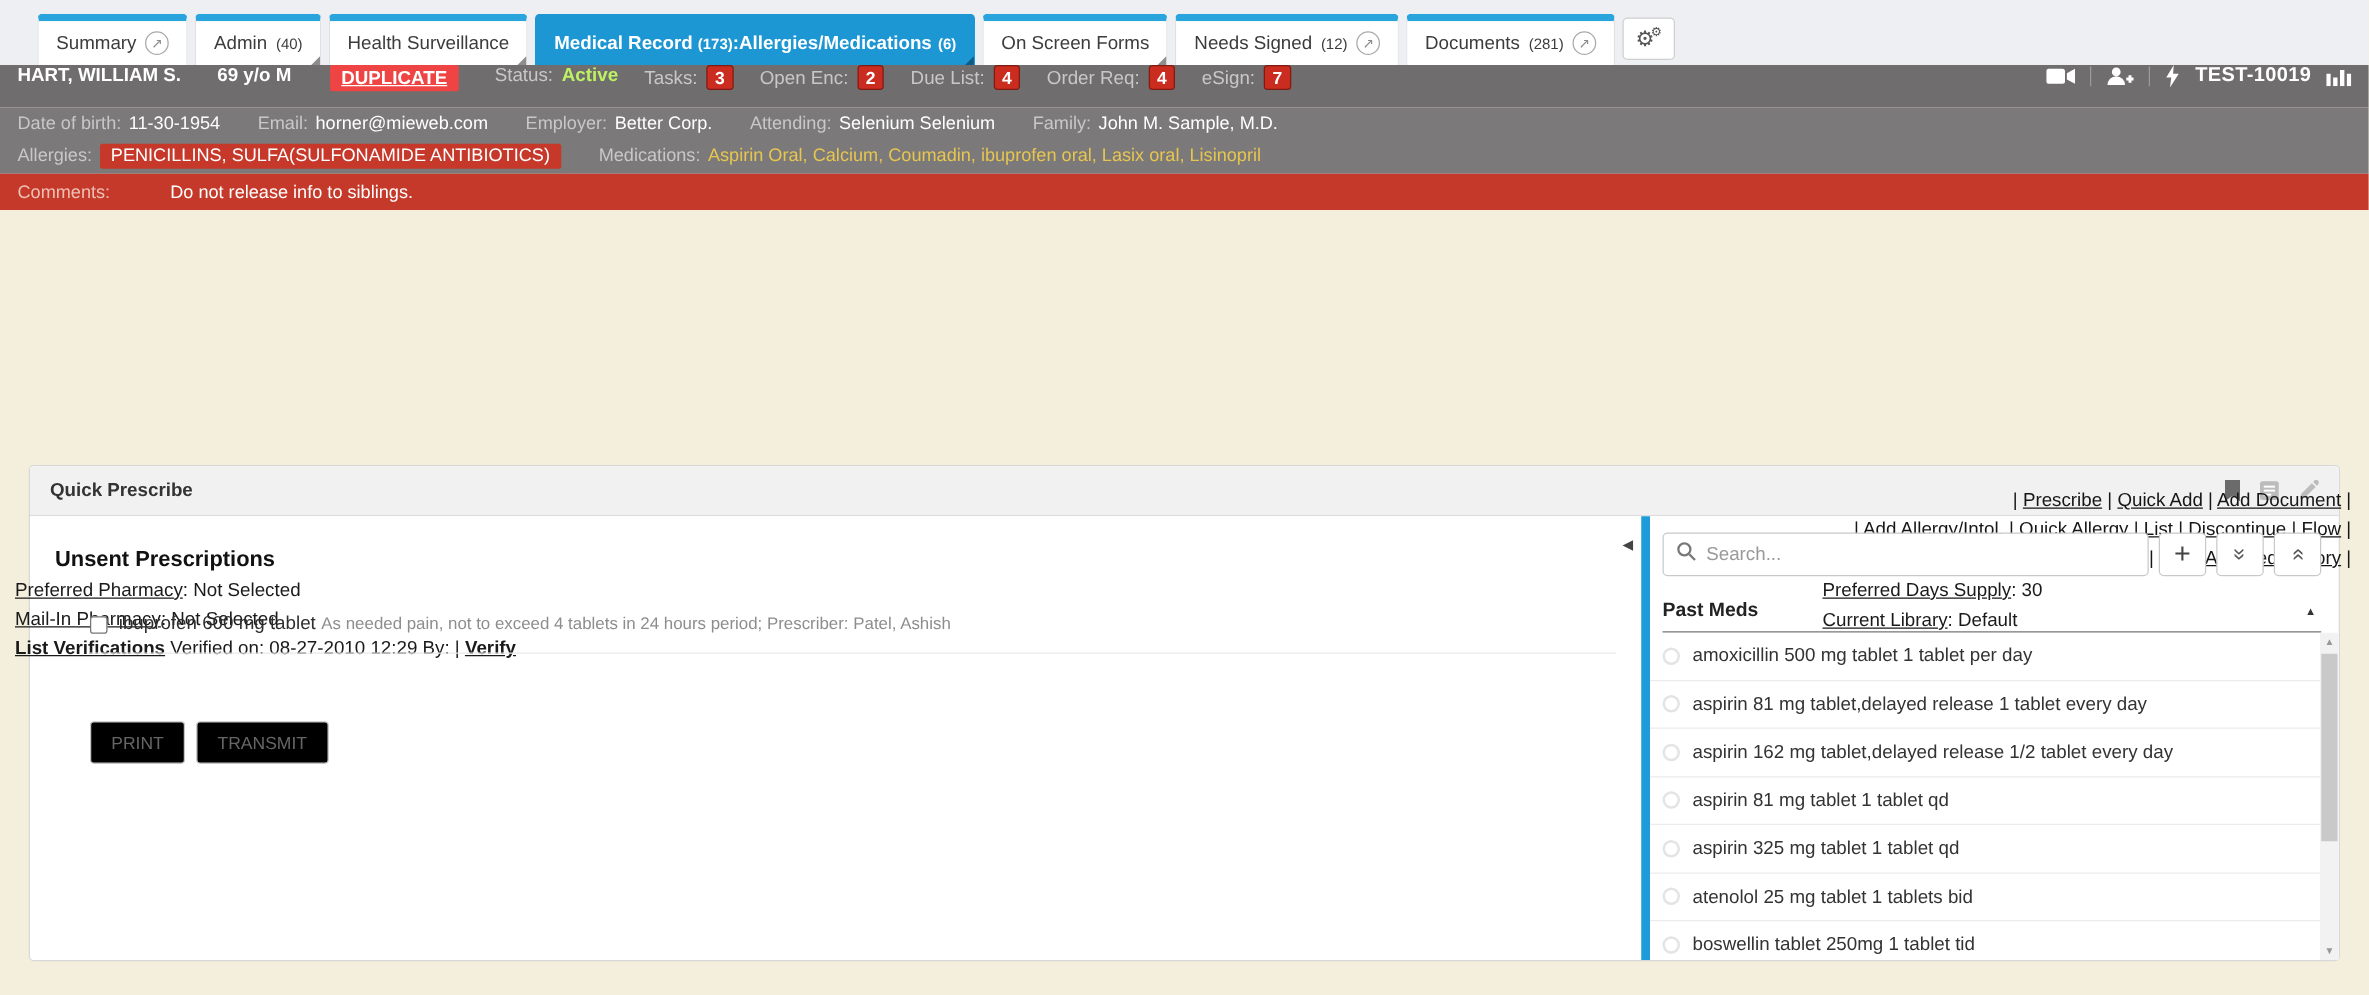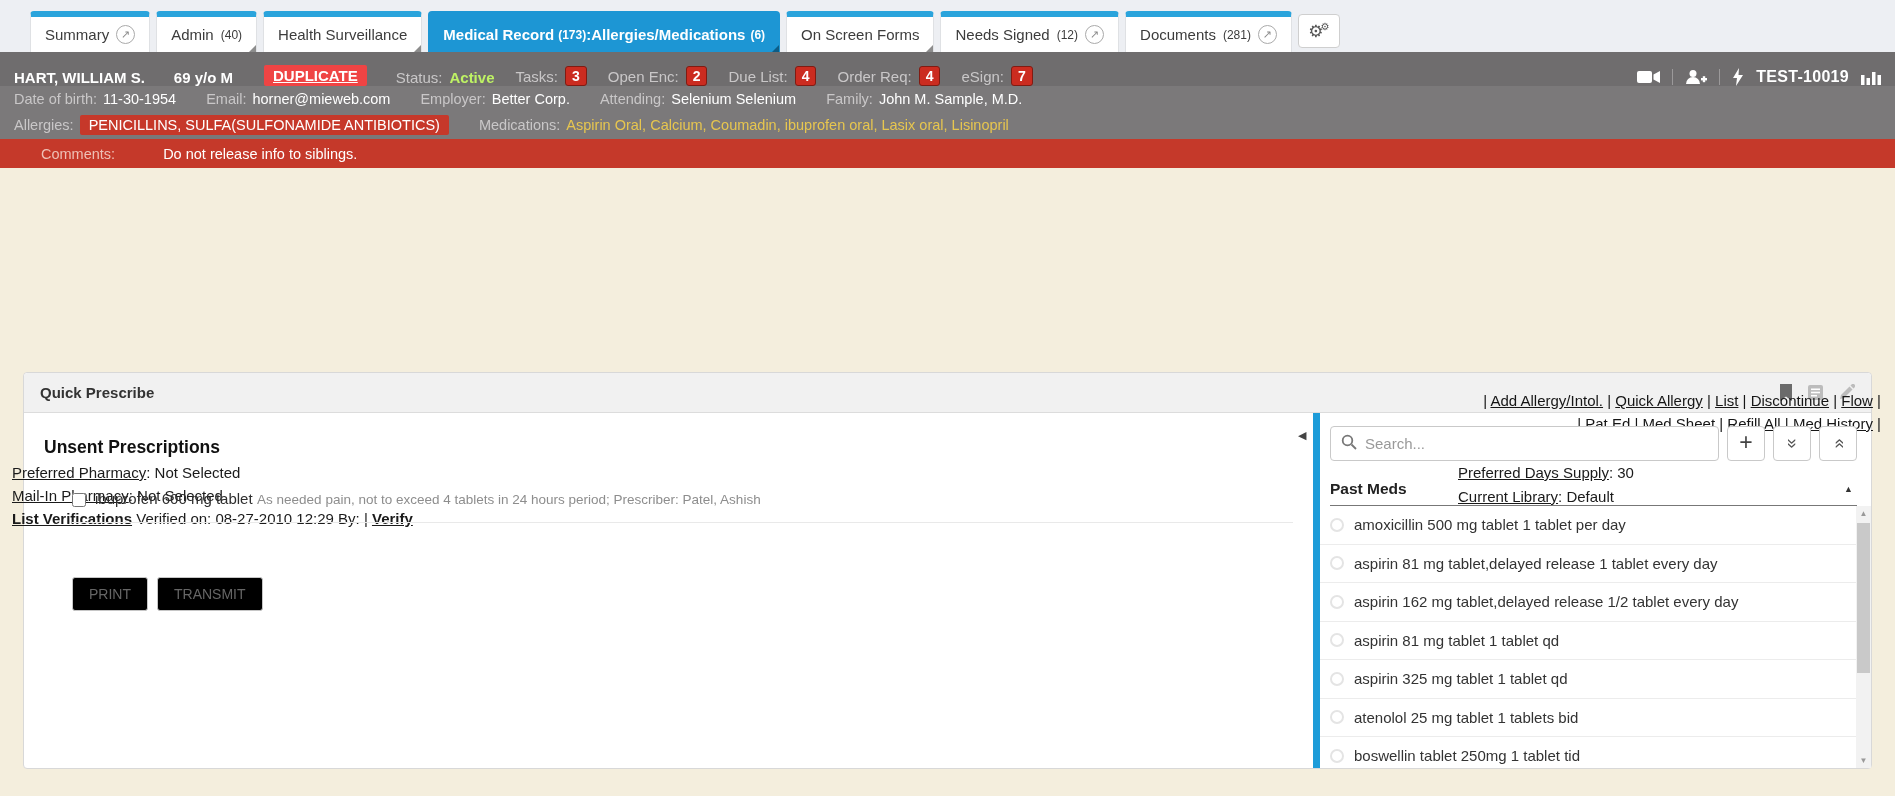--- a/index.html
+++ b/index.html
@@ -16,21 +16,21 @@
   .tab.fold::after { content:""; position:absolute; right:0; bottom:0;
          border-left:7px solid transparent; border-bottom:7px solid #8d8d8d; }
   .tab.active.fold::after { border-bottom-color:#0d5c85; }
   .ext-ic { width:19px; height:19px; border:1px solid #aaa; border-radius:50%; color:#8a8a8a;
          font-size:11px; display:inline-flex; align-items:center; justify-content:center; background:#fff; }
   .gearbtn { height:34px; width:42px; margin-bottom:4px; background:#fff; border:1px solid #cfcfcf; border-radius:4px;
          display:flex; align-items:center; justify-content:center; color:#555; cursor:pointer; }
   .gearbtn .g1 { font-size:17px; } .gearbtn .g2 { font-size:10px; margin:-10px 0 0 -3px; }
 
   
-  .pbar1 { height:34px; background:#6f6d6e; color:#fff; display:flex; align-items:flex-end;
+  .pbar1 { height:34px; background:#6f6d6e; color:#fff; display:flex; align-items:flex-start;
            padding:0 14px; gap:15px; font-size:15px; white-space:nowrap; }
   .pbar1 .pname { font-weight:bold; margin-right:14px; }
   .pbar1 .agesex { font-weight:bold; margin-right:16px; }
   .glabel { color:#c9c7c8; }
   .gval { color:#bef264; font-weight:bold; }
   .dupbadge { background:#ef4444; color:#fff; text-decoration:underline; font-weight:bold;
               padding:2px 9px; border-radius:2px; margin-right:14px; cursor:pointer; }
   .stat { display:inline-flex; align-items:center; gap:7px; margin-right:6px; }
   .cntbadge { background:#cb2c20; border:1px solid #811b12; color:#fff; font-weight:bold; font-size:14px;
               border-radius:3px; padding:0 6px; height:20px; display:inline-flex; align-items:center; cursor:pointer; }
@@ -42,21 +42,21 @@
   .pbar2 { background:#7b797a; color:#fff; font-size:14.5px; padding:0 14px; }
   .pbar2 .row { display:flex; align-items:center; white-space:nowrap; }
   .pbar2 .row1 { height:25px; gap:6px; }
   .pbar2 .row2 { height:28px; gap:6px; }
   .pbar2 .sp { width:18px; }
   .allergybadge { background:#c6382a; color:#fff; padding:2px 9px; border-radius:2px; cursor:pointer; }
   .medgold { color:#e7c64f; cursor:pointer; }
   .med-chip:not(:last-child)::after { content:", "; }
 
   .commentsbar { height:29px; background:#c5392a; display:flex; align-items:center; padding:0 14px; font-size:14.5px; }
-  .commentsbar .clabel { color:#eec0b6; margin-right:48px;margin-left:27px; }
+  .commentsbar .clabel { color:#eec0b6; margin-right:48px; }
   .commentsbar .ctext { color:#fff; }
 
   
   .workspace { position:relative; height:628px; background:#f4eedd; }
 
   .actions { position:absolute; top:20px; right:14px; text-align:right; font-size:15px; color:#161616; }
   .actions .arow { margin-bottom:6px; }
   .arow::before { content:"| "; }
   .linkwrap::after { content:" | "; }
   .hlink { color:#161616; text-decoration:underline; cursor:pointer; }
@@ -248,20 +248,21 @@
 </div>
 
 <div class="commentsbar">
   <span class="clabel">Comments:</span>
   <span class="ctext">Do not release info to siblings.</span>
 </div>
 
 <div class="workspace">
 
   <div class="actions">
+    <div class="arow"><span class="linkwrap"><a class="hlink">Prescribe</a></span><span class="linkwrap"><a class="hlink">Quick Add</a></span><span class="linkwrap"><a class="hlink">Add Document</a></span></div>
     <div class="arow"><span class="linkwrap"><a class="hlink">Add Allergy/Intol.</a></span><span class="linkwrap"><a class="hlink">Quick Allergy</a></span><span class="linkwrap"><a class="hlink">List</a></span><span class="linkwrap"><a class="hlink">Discontinue</a></span><span class="linkwrap"><a class="hlink">Flow</a></span></div>
     <div class="arow"><span class="linkwrap"><a class="hlink">Pat.Ed</a></span><span class="linkwrap"><a class="hlink">Med Sheet</a></span><span class="linkwrap"><a class="hlink">Refill All</a></span><span class="linkwrap"><a class="hlink">Med History</a></span></div>
   </div>
 
   <div class="leftinfo">
     <div class="irow">
       <span class="ulabel">Preferred Pharmacy</span>
       <span>Not Selected</span>
     </div>
     <div class="irow">

